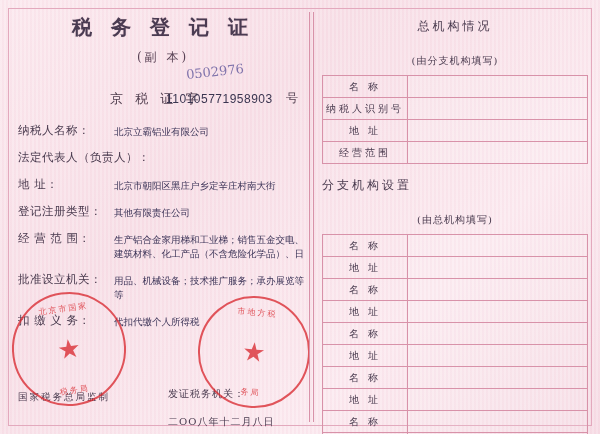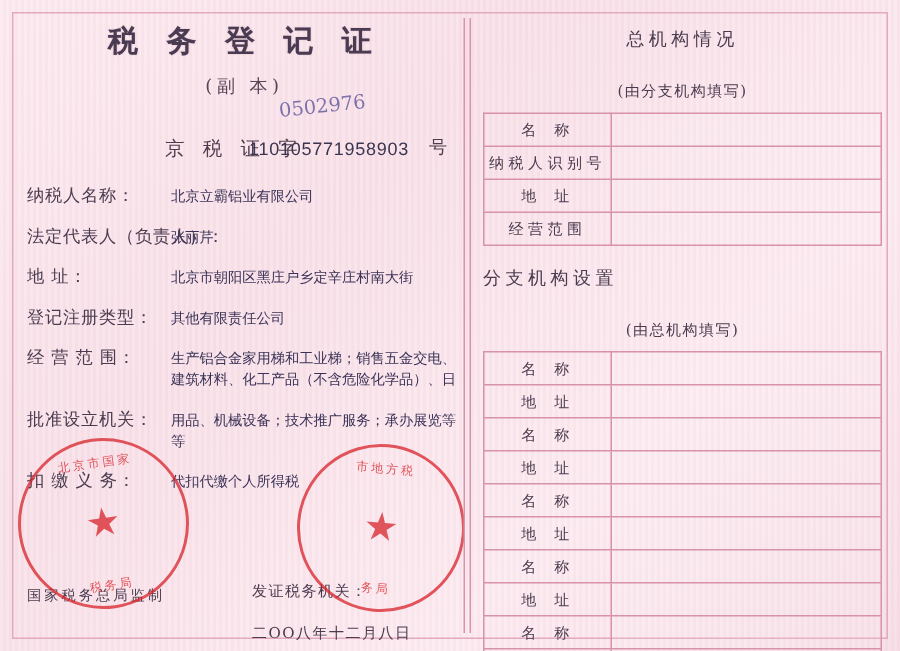--- a/index.html
+++ b/index.html
@@ -260,21 +260,21 @@
     margin-top: 19px;
   }
   table.grid {
     width: 100%;
     border-collapse: collapse;
     margin-top: 7px;
   }
   table.grid td {
     border: 1px solid #d892a9;
     height: 21px;
-    font-family: Liberation Mono, monospace;
+    font-family: Liberation Sans, sans-serif;
     font-size: 10px;
     color: #4a3b4f;
     letter-spacing: 3px;
     text-align: center;
     padding: 0;
   }
   table.grid td.k {
     width: 84px;
     white-space: nowrap;
   }
@@ -313,23 +313,20 @@
 
     <div class="field-row">
       <div class="field-label">纳税人名称：</div>
       <div class="field-value">
         <span>北京立霸铝业有限公司</span>
       </div>
     </div>
 
     <div class="field-row">
       <div class="field-label">法定代表人（负责人）：</div>
-      <div class="field-value">
-        <span>张丽芹</span>
-      </div>
     </div>
 
     <div class="field-row">
       <div class="field-label">地        址：</div>
       <div class="field-value">
         <span>北京市朝阳区黑庄户乡定辛庄村南大街</span>
       </div>
     </div>
 
     <div class="field-row">

